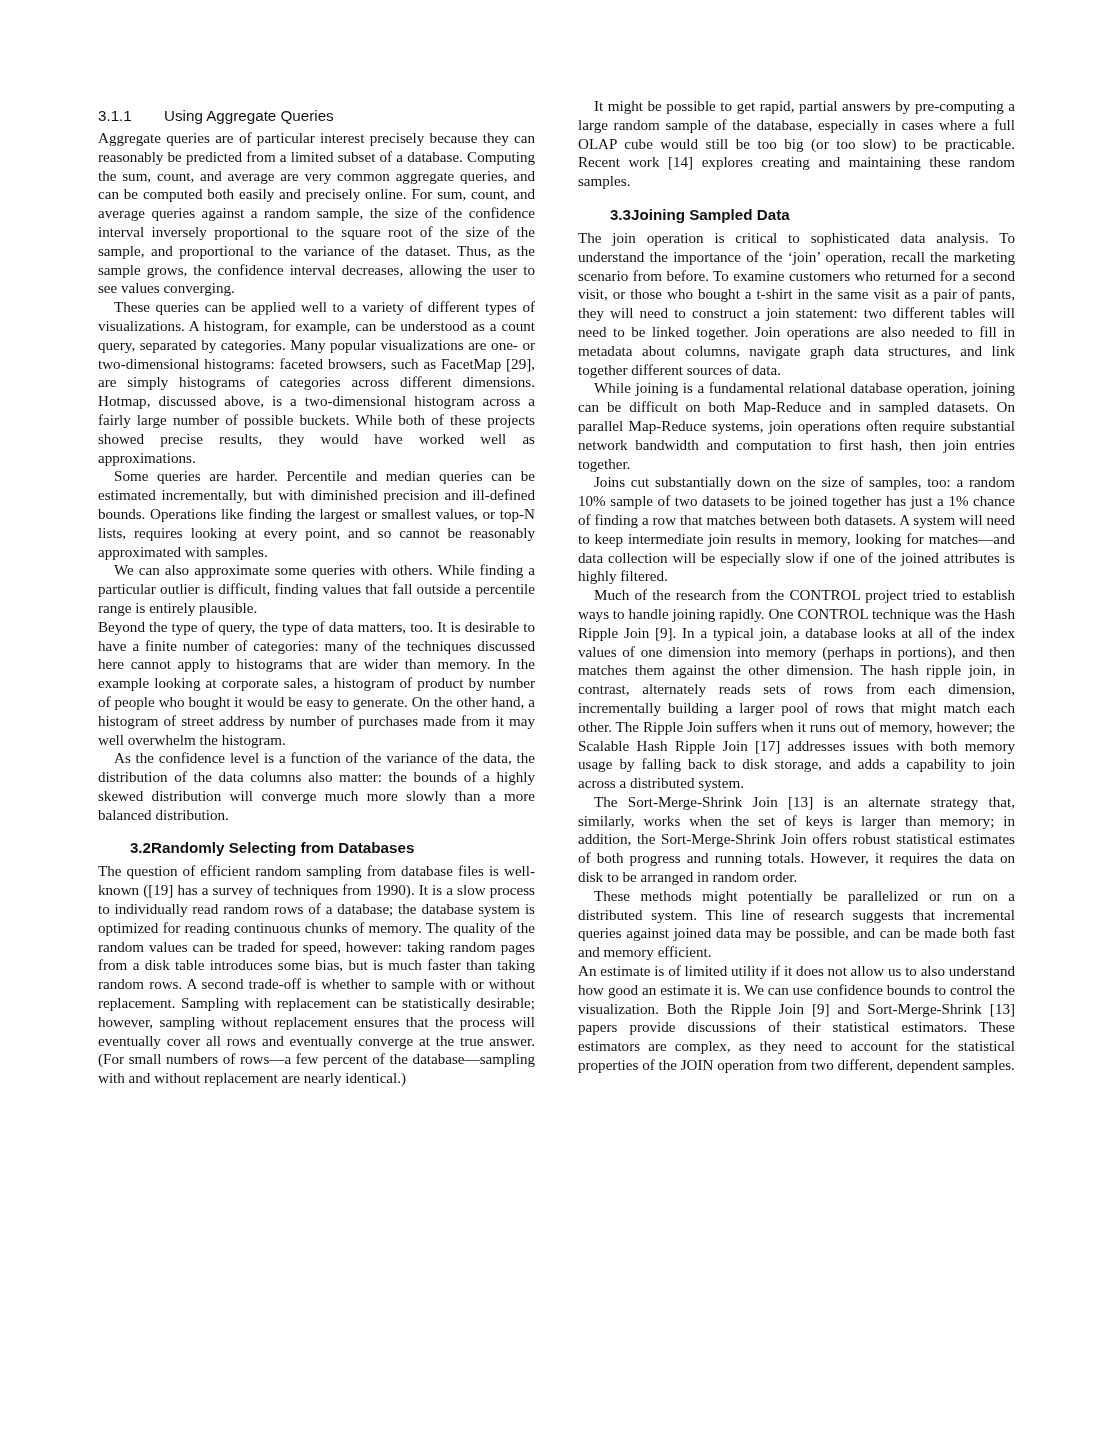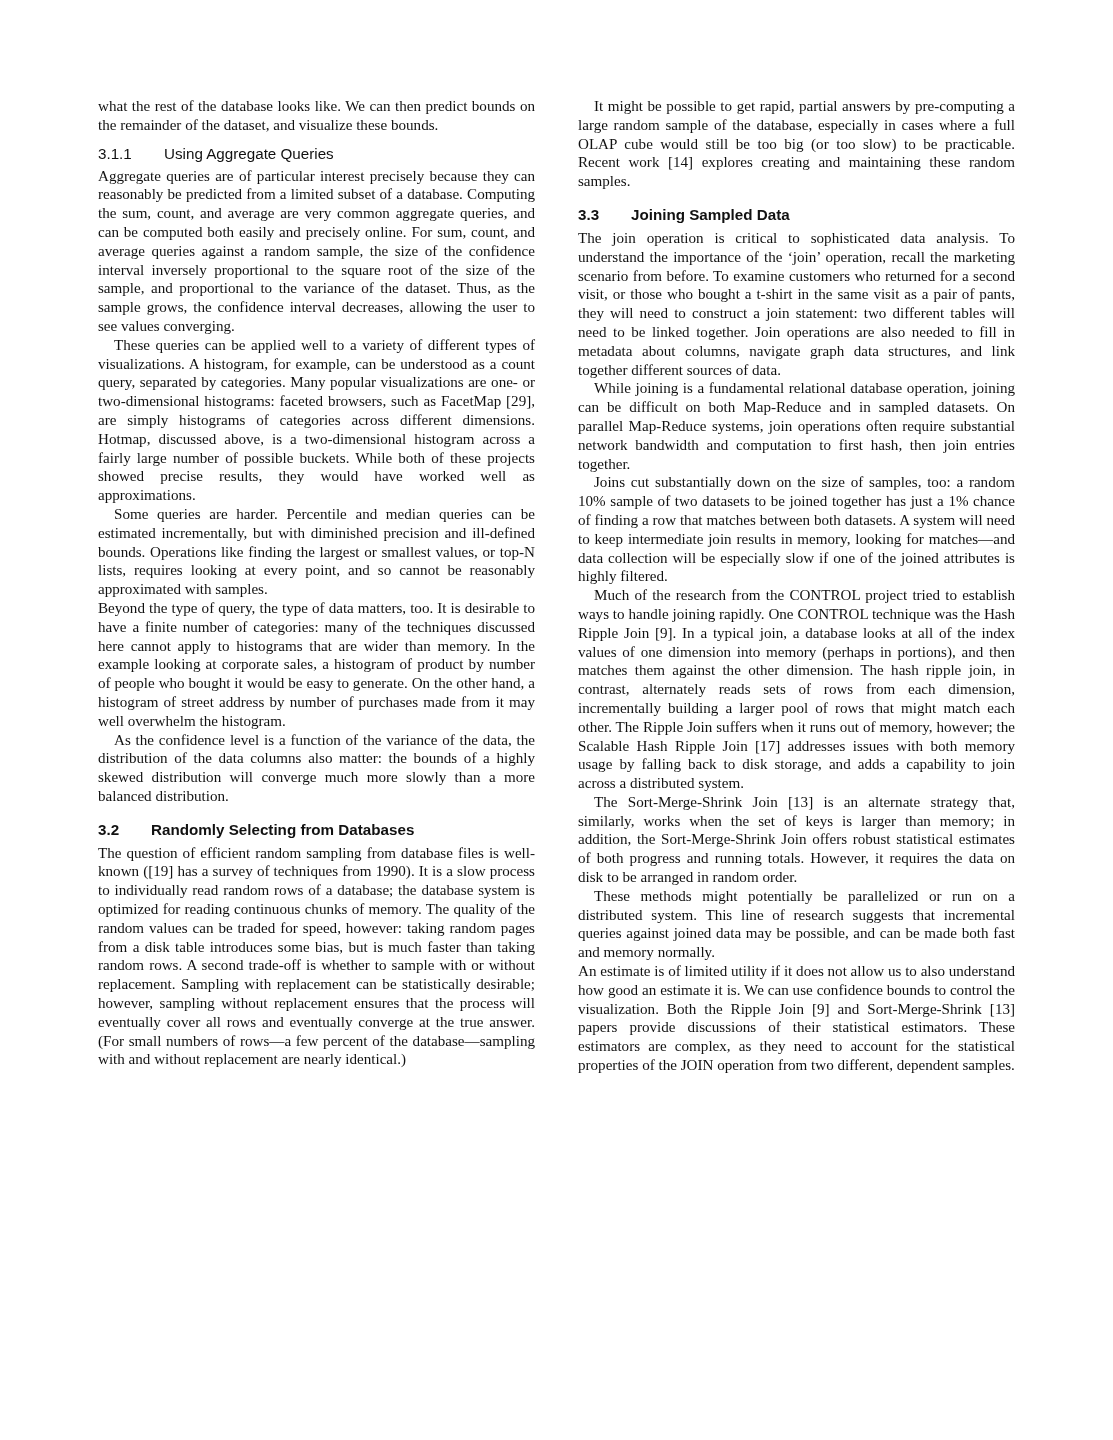--- a/index.html
+++ b/index.html
@@ -26,36 +26,36 @@
   }
   h2.sec {
     font-family: "Liberation Sans", sans-serif;
     font-weight: bold;
     font-size: 15.2px;
     line-height: 19px;
     margin: 14px 0 5px 0;
   }
   .num { display: inline-block; }
   h3.sub .num { width: 66px; }
-  h2.sec .num { width: 53px; }
+  h2.sec .num { width: 53px; text-align: right; }
 </style>
 </head>
 <body>
 
 <div class="page">
 
   <div class="col col-left">
-    <p class="para">what the rest of the database looks like. We can then predict bounds on the remainder of the dataset, and visualize these bounds.</p>
 
     <h3 class="sub">
       <span class="num">3.1.1</span><span>Using Aggregate Queries</span>
     </h3>
     <p class="para">Aggregate queries are of particular interest precisely because they can reasonably be predicted from a limited subset of a database. Computing the sum, count, and average are very common aggregate queries, and can be computed both easily and precisely online. For sum, count, and average queries against a random sample, the size of the confidence interval inversely proportional to the square root of the size of the sample, and proportional to the variance of the dataset. Thus, as the sample grows, the confidence interval decreases, allowing the user to see values converging.</p>
     <p class="para indent">These queries can be applied well to a variety of different types of visualizations.  A histogram, for example, can be understood as a count query, separated by categories. Many popular visualizations are one- or two-dimensional histograms: faceted browsers, such as FacetMap [29], are simply histograms of categories across different dimensions. Hotmap, discussed above, is a two-dimensional histogram across a fairly large number of possible buckets. While both of these projects showed precise results, they would have worked well as approximations.</p>
     <p class="para indent">Some queries are harder. Percentile and median queries can be estimated incrementally, but with diminished precision and ill-defined bounds.  Operations like finding the largest or smallest values, or top-N lists, requires looking at every point, and so cannot be reasonably approximated with samples.</p>
+    <p class="para indent">We can also approximate some queries with others. While finding a particular outlier is difficult, finding values that fall outside a percentile range is entirely plausible.</p>
 
     <p class="para">Beyond the type of query, the type of data matters, too. It is desirable to have a finite number of categories: many of the techniques discussed here cannot apply to histograms that are wider than memory. In the example looking at corporate sales, a histogram of product by number of people who bought it would be easy to generate. On the other hand, a histogram of street address by number of purchases made from it may well overwhelm the histogram.</p>
     <p class="para indent">As the confidence level is a function of the variance of the data, the distribution of the data columns also matter: the bounds of a highly skewed distribution will converge much more slowly than a more balanced distribution.</p>
 
     <h2 class="sec">
       <span class="num">3.2</span><span>Randomly Selecting from Databases</span>
     </h2>
     <p class="para">The question of efficient random sampling from database files is well-known ([19] has a survey of techniques from 1990). It is a slow process to individually read random rows of a database; the database system is optimized for reading continuous chunks of memory. The quality of the random values can be traded for speed, however: taking random pages from a disk table introduces some bias, but is much faster than taking random rows. A second trade-off is whether to sample with or without replacement. Sampling with replacement can be statistically desirable; however, sampling without replacement ensures that the process will eventually cover all rows and eventually converge at the true answer. (For small numbers of rows—a few percent of the database—sampling with and without replacement are nearly identical.)</p>
   </div>
 
@@ -63,18 +63,18 @@
     <p class="para indent">It might be possible to get rapid, partial answers by pre-computing a large random sample of the database, especially in cases where a full OLAP cube would still be too big (or too slow) to be practicable. Recent work [14] explores creating and maintaining these random samples.</p>
 
     <h2 class="sec">
       <span class="num">3.3</span><span>Joining Sampled Data</span>
     </h2>
     <p class="para">The join operation is critical to sophisticated data analysis. To understand the importance of the ‘join’ operation, recall the marketing scenario from before. To examine customers who returned for a second visit, or those who bought a t-shirt in the same visit as a pair of pants, they will need to construct a join statement: two different tables will need to be linked together. Join operations are also needed to fill in metadata about columns, navigate graph data structures, and link together different sources of data.</p>
     <p class="para indent">While joining is a fundamental relational database operation, joining can be difficult on both Map-Reduce and in sampled datasets. On parallel Map-Reduce systems, join operations often require substantial network bandwidth and computation to first hash, then join entries together.</p>
     <p class="para indent">Joins cut substantially down on the size of samples, too: a random 10% sample of two datasets to be joined together has just a 1% chance of finding a row that matches between both datasets. A system will need to keep intermediate join results in memory, looking for matches—and data collection will be especially slow if one of the joined attributes is highly filtered.</p>
     <p class="para indent">Much of the research from the CONTROL project tried to establish ways to handle joining rapidly. One CONTROL technique was the Hash Ripple Join [9]. In a typical join, a database looks at all of the index values of one dimension into memory (perhaps in portions), and then matches them against the other dimension. The hash ripple join, in contrast, alternately reads sets of rows from each dimension, incrementally building a larger pool of rows that might match each other. The Ripple Join suffers when it runs out of memory, however; the Scalable Hash Ripple Join [17] addresses issues with both memory usage by falling back to disk storage, and adds a capability to join across a distributed system.</p>
     <p class="para indent">The Sort-Merge-Shrink Join [13] is an alternate strategy that, similarly, works when the set of keys is larger than memory; in addition, the Sort-Merge-Shrink Join offers robust statistical estimates of both progress and running totals. However, it requires the data on disk to be arranged in random order.</p>
-    <p class="para indent">These methods might potentially be parallelized or run on a distributed system. This line of research suggests that incremental queries against joined data may be possible, and can be made both fast and memory normally.</p>
+    <p class="para indent">These methods might potentially be parallelized or run on a distributed system. This line of research suggests that incremental queries against joined data may be possible, and can be made both fast and memory efficient.</p>
 
     <p class="para">An estimate is of limited utility if it does not allow us to also understand how good an estimate it is. We can use confidence bounds to control the visualization. Both the Ripple Join [9] and Sort-Merge-Shrink [13] papers provide discussions of their statistical estimators. These estimators are complex, as they need to account for the statistical properties of the JOIN operation from two different, dependent samples.</p>
   </div>
 
 </div>
 
 </body></html>

